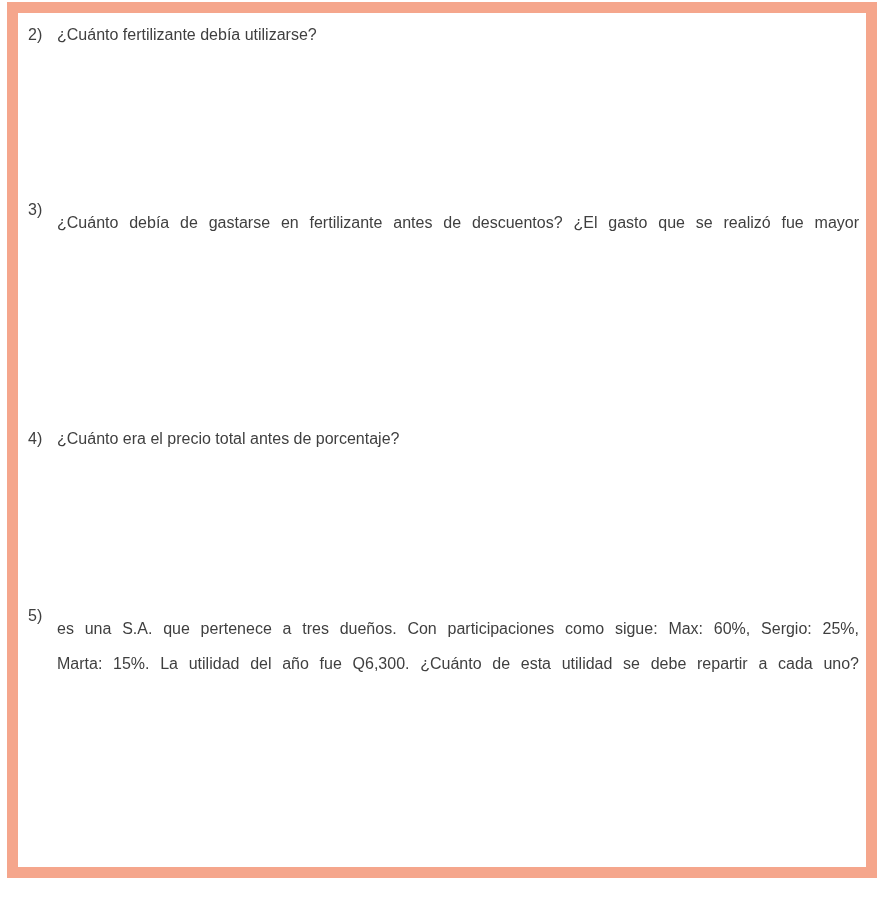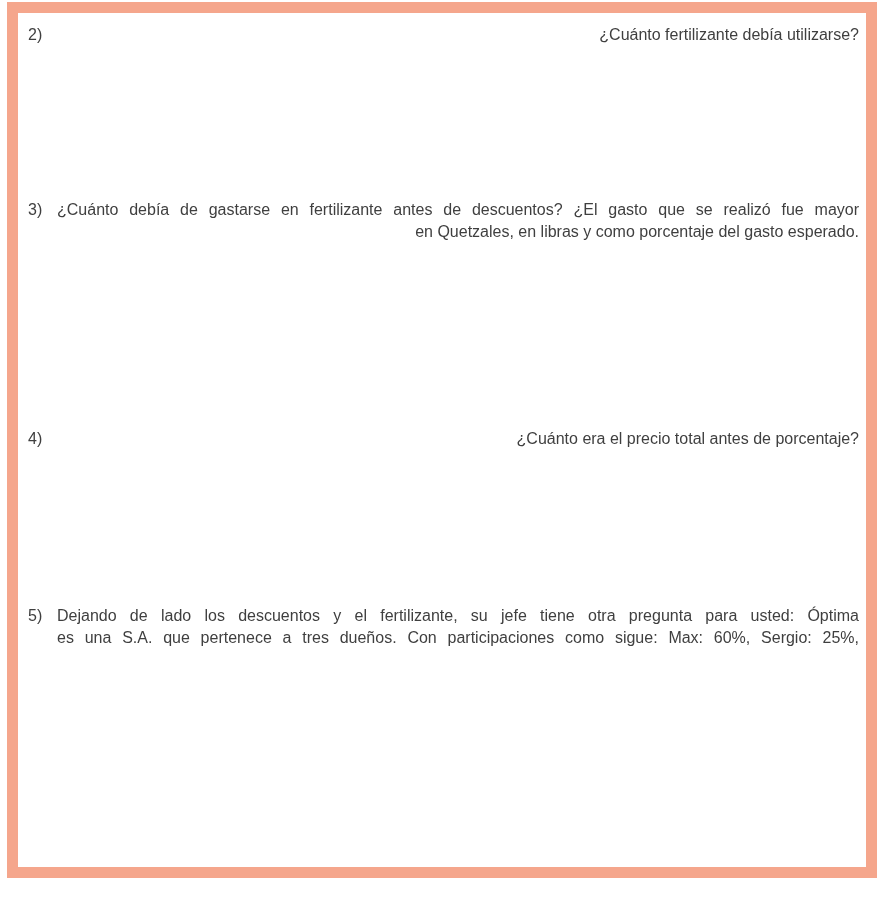--- a/index.html
+++ b/index.html
@@ -43,56 +43,56 @@
   .q4 { top: 415px; }
   .q5 { top: 592px; }
   .num {
     flex: none;
     width: 29px;
   }
   .body-text {
     flex: 1;
     min-width: 0;
   }
-  .line { display: block; text-align: right; }
+  .line { display: block; }
   .line.fill {
     text-align: justify;
     text-align-last: justify;
+    margin-top: 13px;
   }
 </style>
 </head>
 <body>
 
 <div class="frame">
   <div class="content">
 
     <div class="question q2">
       <span class="num">2)</span>
       <div class="body-text">
         <span class="line">¿Cuánto fertilizante debía utilizarse?</span>
       </div>
     </div>
 
     <div class="question q3">
       <span class="num">3)</span>
       <div class="body-text">
         <span class="line fill">¿Cuánto debía de gastarse en fertilizante antes de descuentos? ¿El gasto que se realizó fue mayor</span>
-        <span class="line">en Quetzales, en libras y como porcentaje del gasto esperado.</span>
       </div>
     </div>
 
     <div class="question q4">
       <span class="num">4)</span>
       <div class="body-text">
         <span class="line">¿Cuánto era el precio total antes de porcentaje?</span>
       </div>
     </div>
 
     <div class="question q5">
       <span class="num">5)</span>
       <div class="body-text">
-        <span class="line fill">Dejando de lado los descuentos y el fertilizante, su jefe tiene otra pregunta para usted: Óptima</span>
         <span class="line fill">es una S.A. que pertenece a tres dueños. Con participaciones como sigue: Max: 60%, Sergio: 25%,</span>
+        <span class="line fill">Marta: 15%.  La utilidad del año fue Q6,300. ¿Cuánto de esta utilidad se debe repartir a cada uno?</span>
       </div>
     </div>
 
   </div>
 </div>
 
 </body></html>

